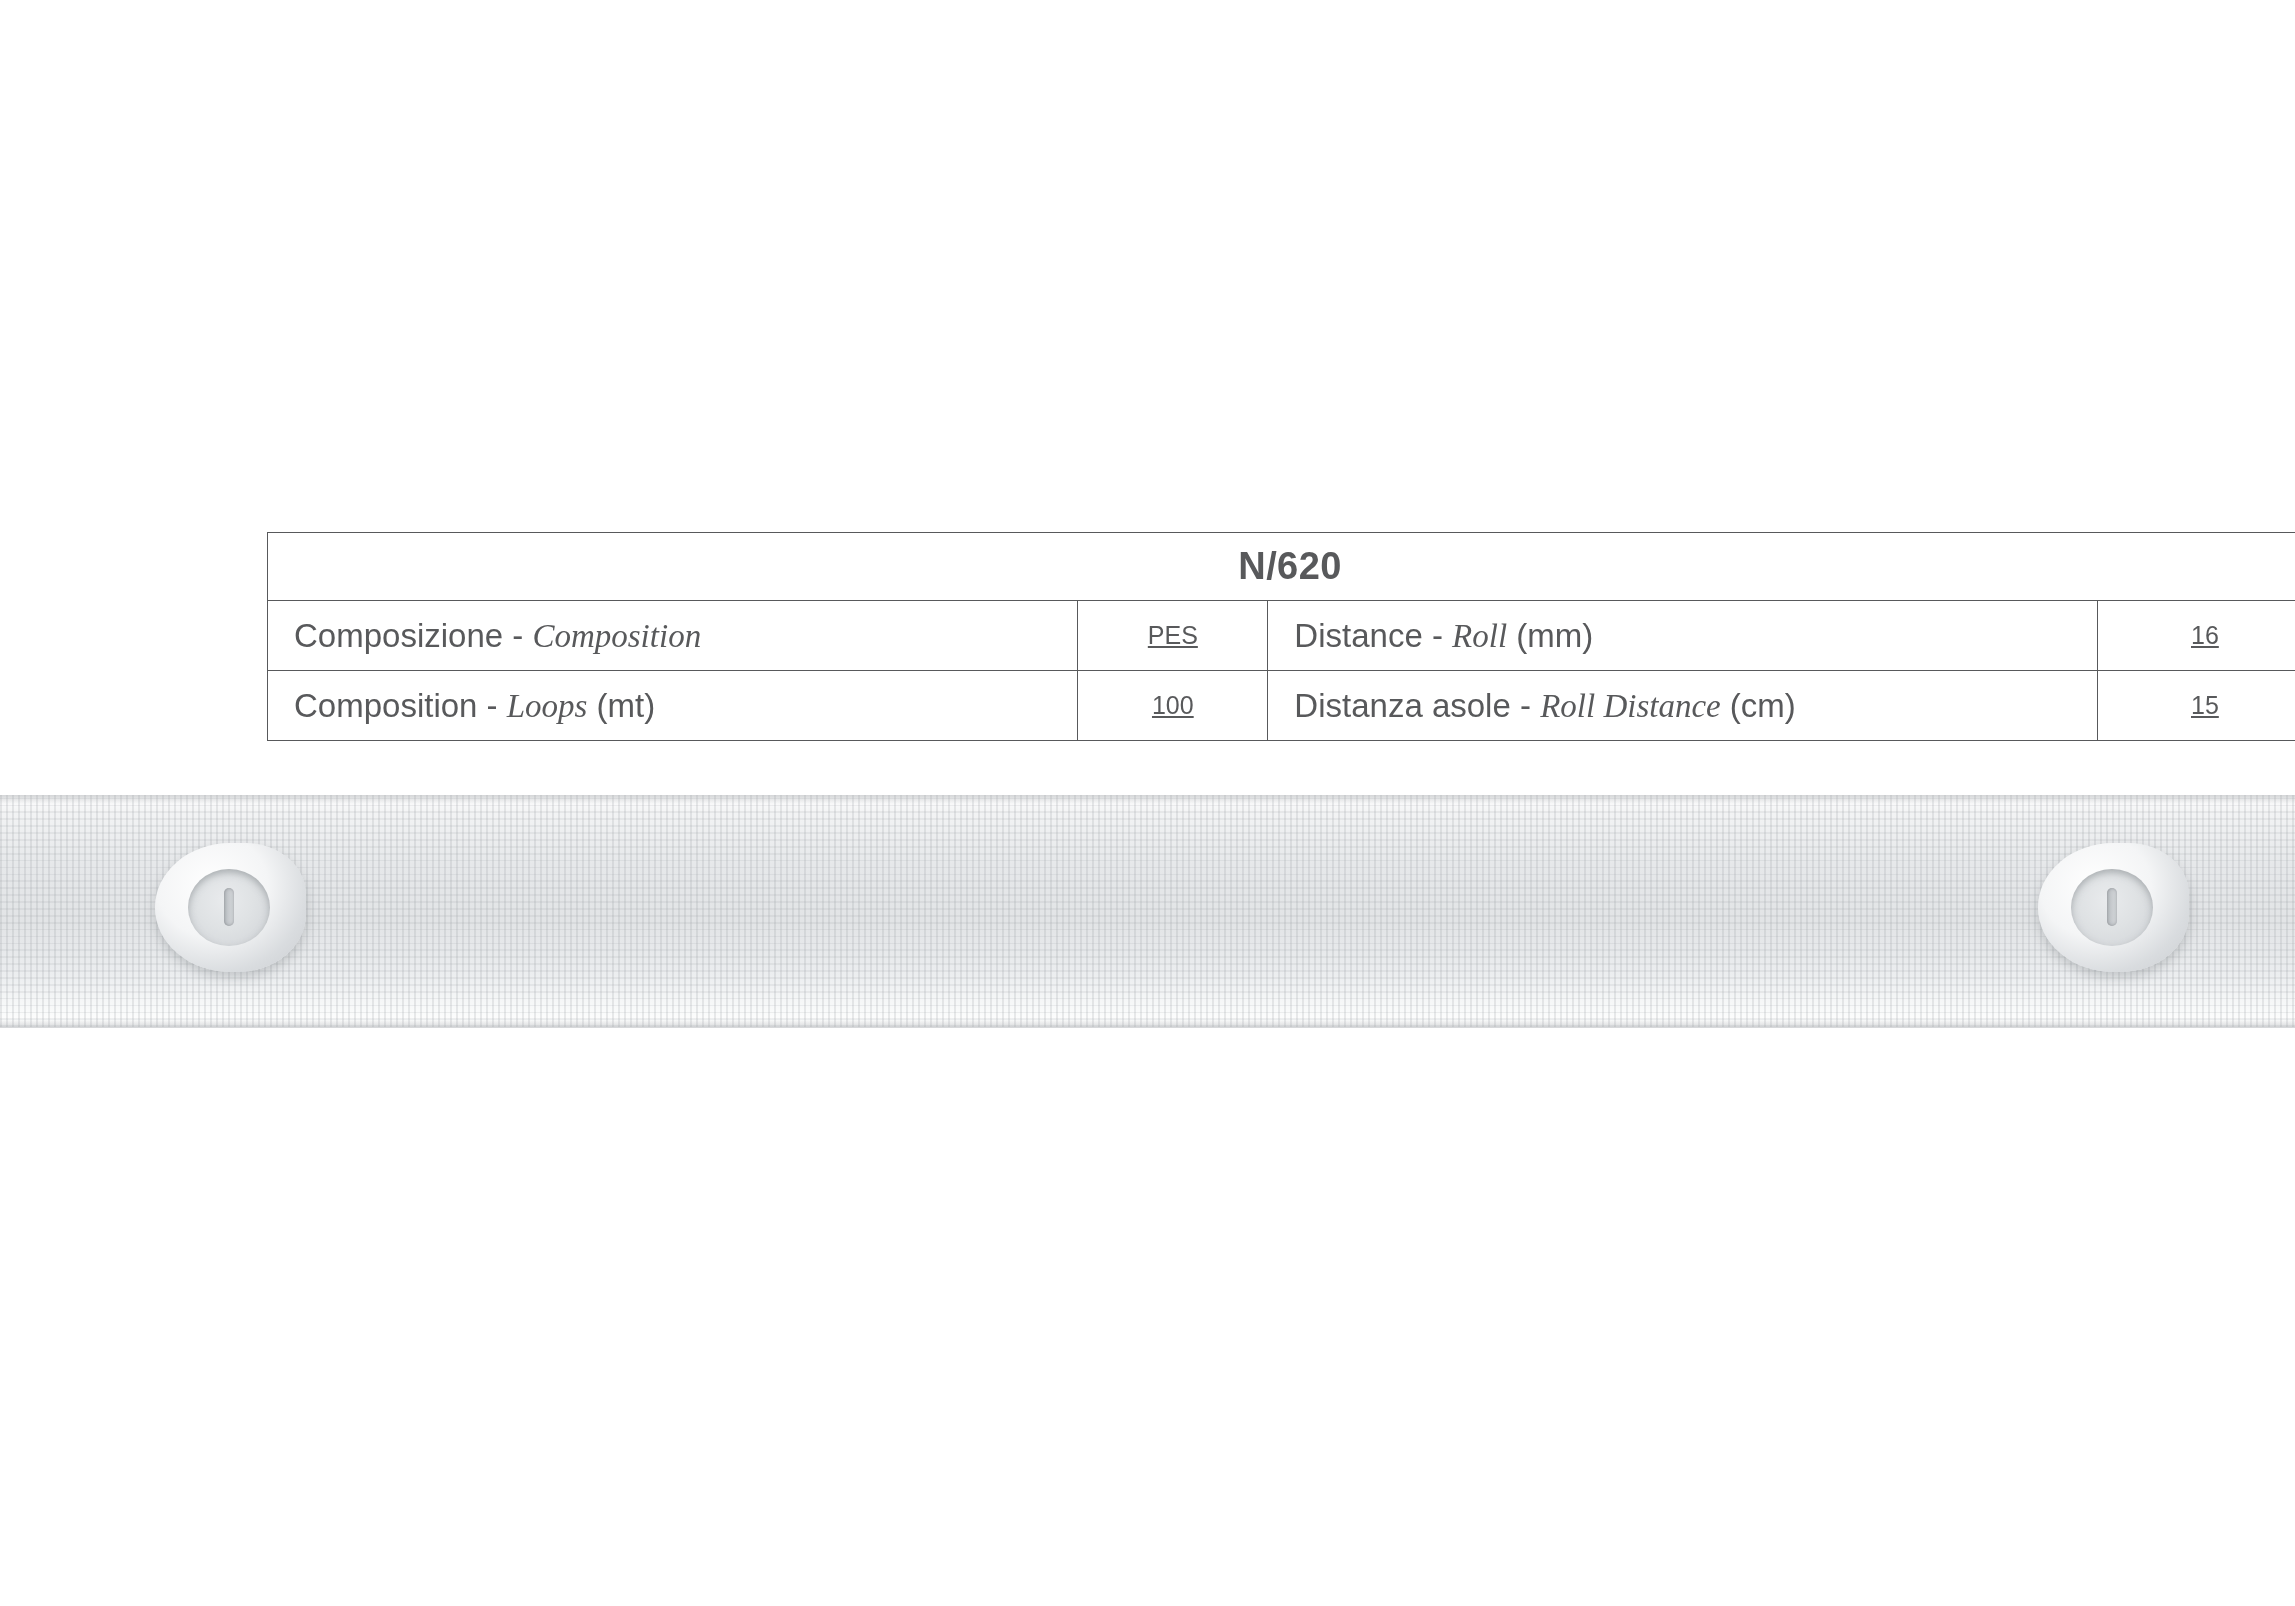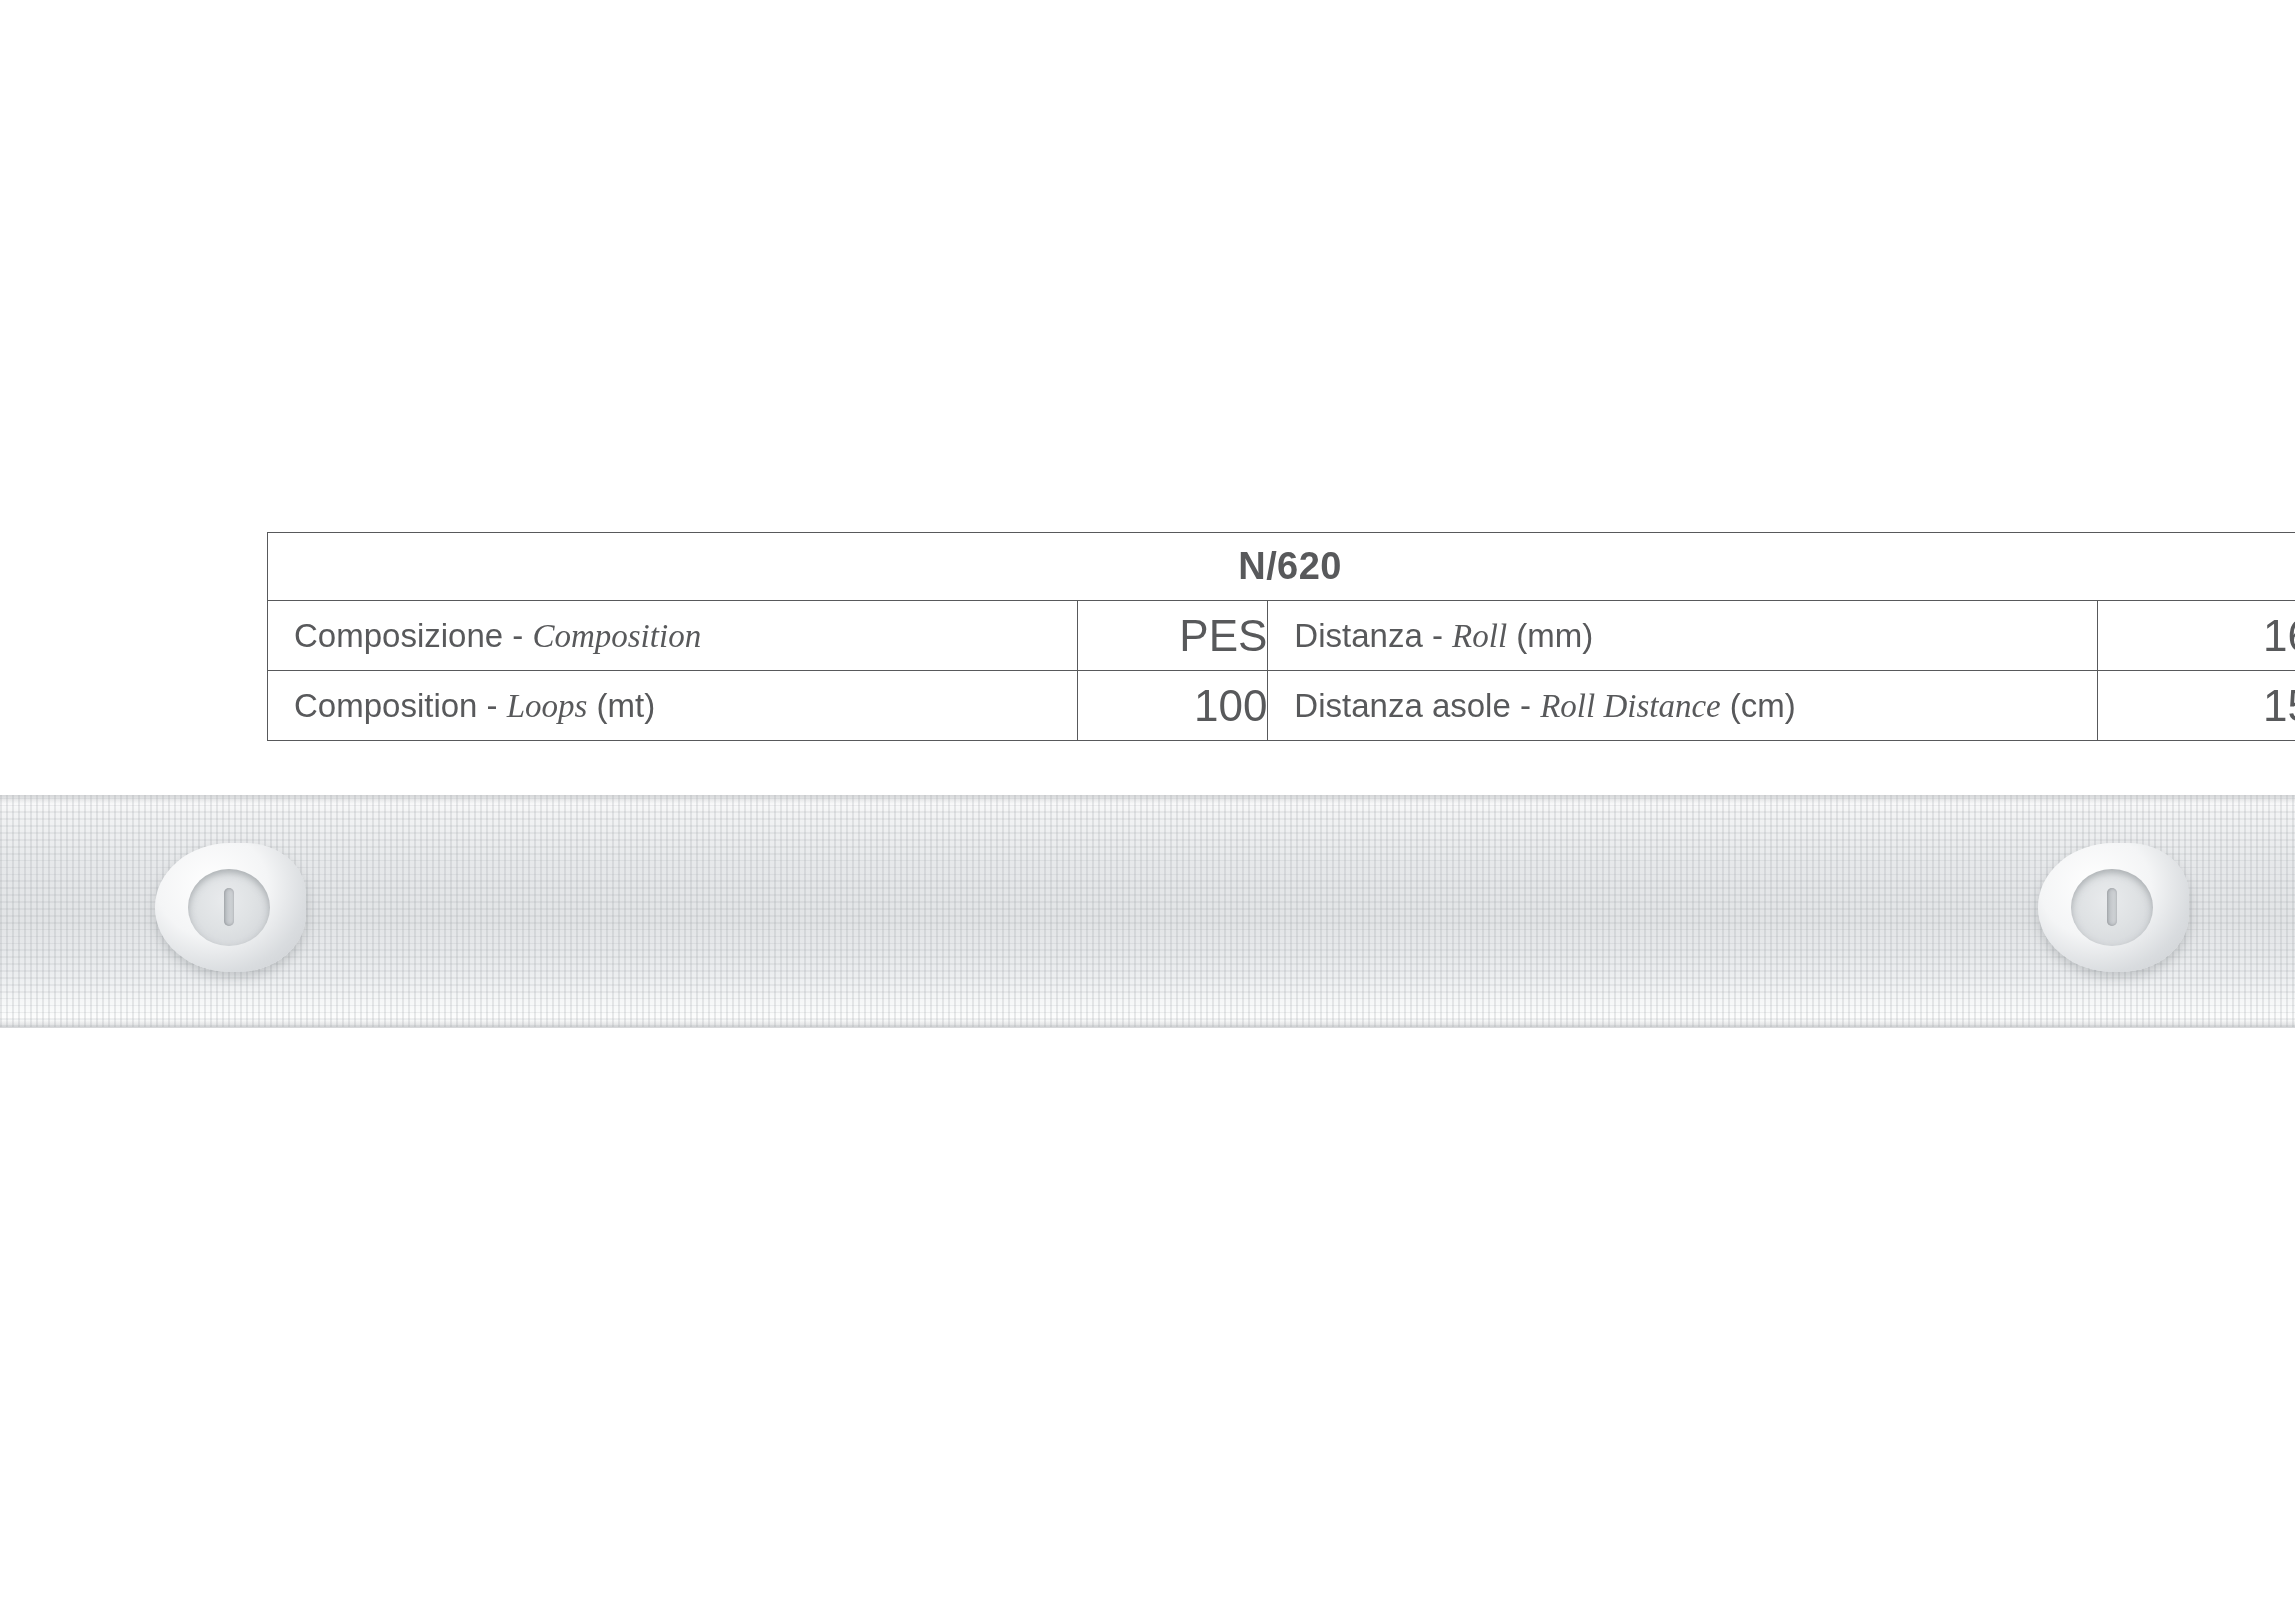--- a/index.html
+++ b/index.html
@@ -41,23 +41,24 @@
     height: 67px;
     letter-spacing: 0.4px;
   }
   .label-cell {
     font-size: 33px;
     height: 69px;
     padding-left: 26px !important;
     white-space: nowrap;
   }
   .value-cell {
-    font-size: 44px;
-    text-align: right;
+    font-size: 25px;
+    text-align: center;
     height: 69px;
+    text-decoration: underline;
   }
   .it { font-style: italic; font-family: Liberation Serif, serif; }
 
   
   .row-mid td { border-top: 0.9px solid #58595b; border-bottom: 0.9px dotted #8a8b8d; }
   .row-last td { border-top: 0.9px dotted #8a8b8d; border-bottom: 0.9px solid #58595b; }
   .sep-dot { border-left: 0.9px dotted #8a8b8d !important; border-right: 0.9px dotted #8a8b8d !important; }
   .sep-dot-left { border-left: 0.9px dotted #8a8b8d !important; }
 
   
@@ -155,21 +156,21 @@
       <col style="width: 563px;">
       <col style="width: 146px;">
     </colgroup>
     <tbody>
       <tr>
         <td class="title-cell" colspan="4">N/620</td>
       </tr>
       <tr class="row-mid">
         <td class="label-cell"><span>Composizione</span><span> - </span><span class="it">Composition</span></td>
         <td class="value-cell sep-dot">PES</td>
-        <td class="label-cell"><span>Distanza</span><span> - </span><span class="it">Roll</span><span> (mm)</span></td>
+        <td class="label-cell"><span>Distance</span><span> - </span><span class="it">Roll</span><span> (mm)</span></td>
         <td class="value-cell sep-dot-left">16</td>
       </tr>
       <tr class="row-last">
         <td class="label-cell"><span>Composition</span><span> - </span><span class="it">Loops</span><span> (mt)</span></td>
         <td class="value-cell sep-dot">100</td>
         <td class="label-cell"><span>Distanza asole</span><span> - </span><span class="it">Roll Distance</span><span> (cm)</span></td>
         <td class="value-cell sep-dot-left">15</td>
       </tr>
     </tbody>
   </table>

